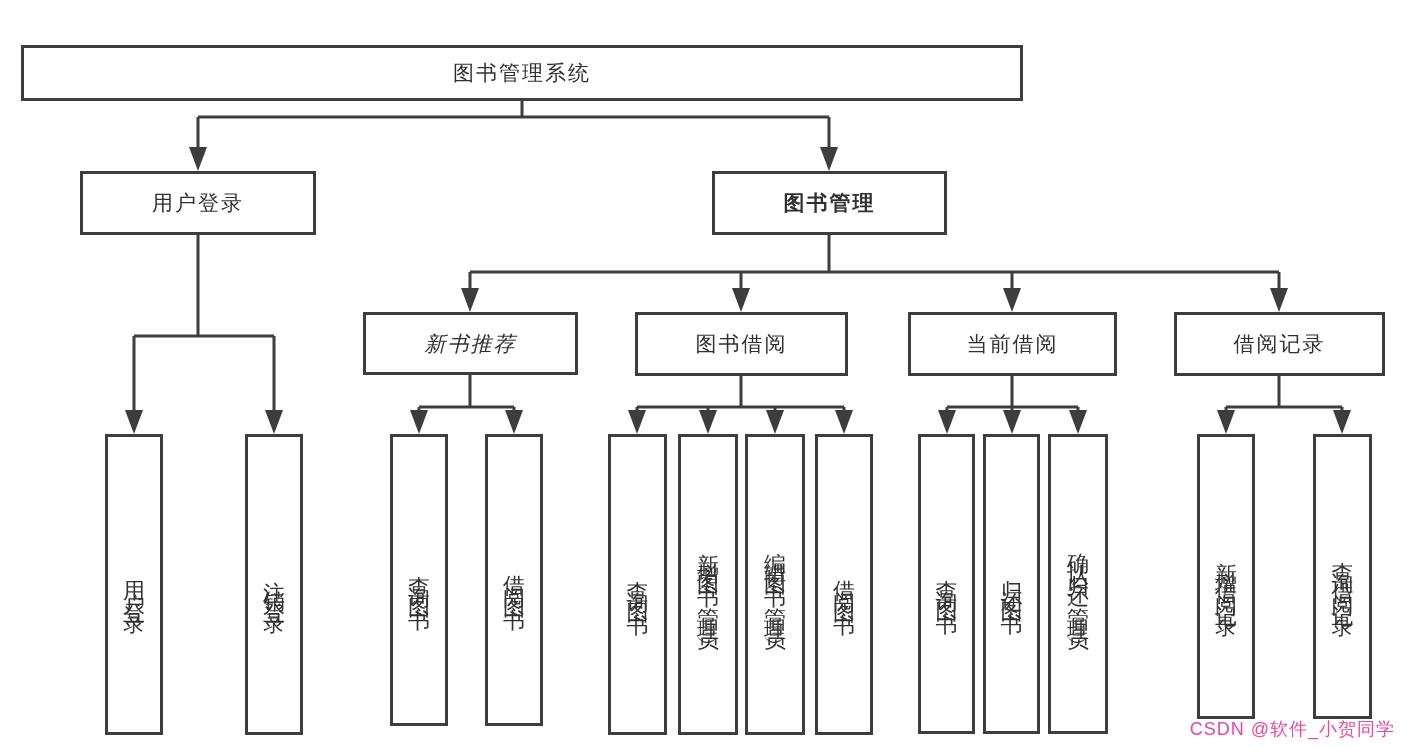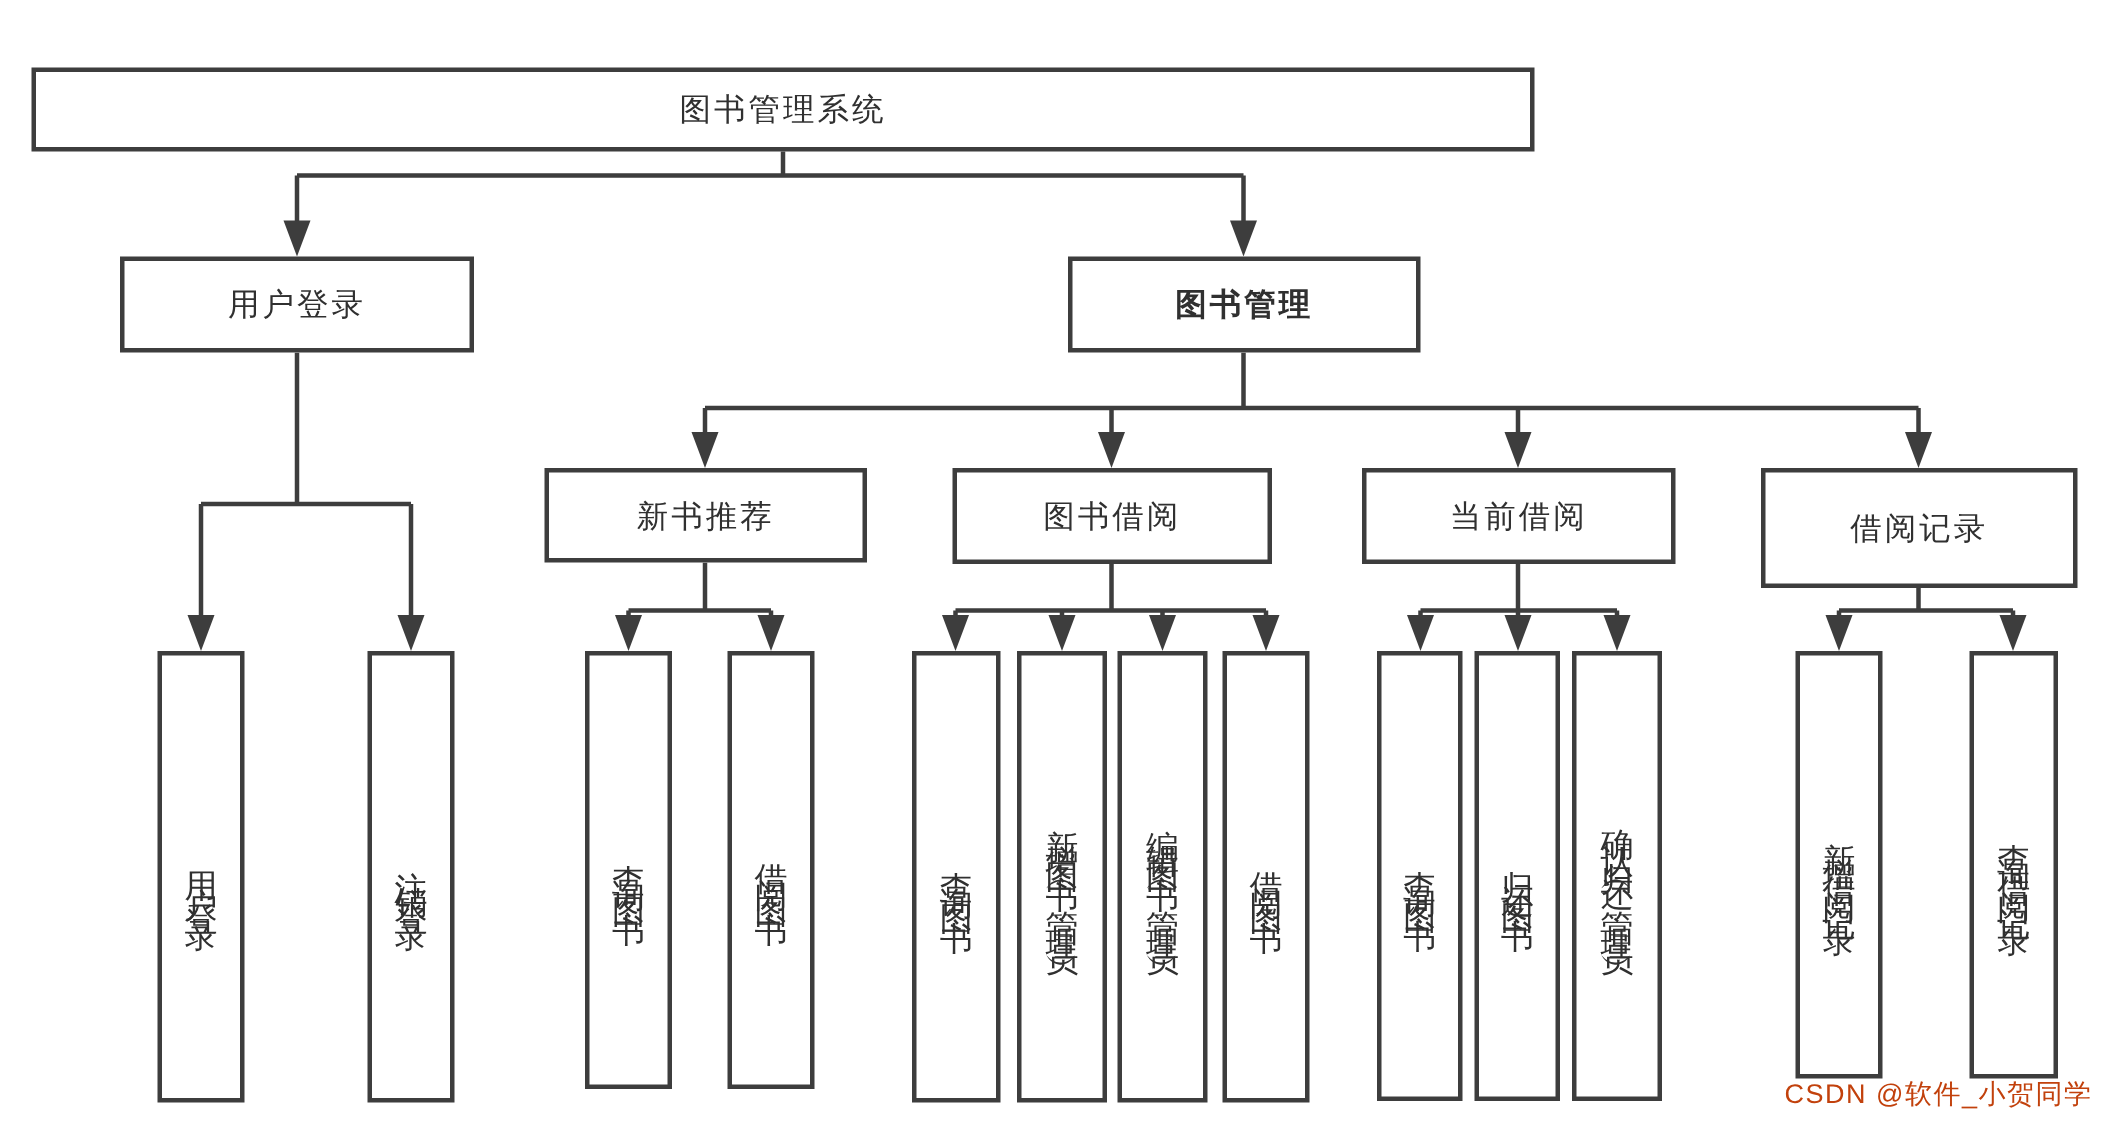--- a/index.html
+++ b/index.html
@@ -44,21 +44,21 @@
     font-size: 22px;
     letter-spacing: 11px;
     color: #303030;
     line-height: 1;
   }
   .watermark {
     position: absolute;
     top: 717px;
     right: 10px;
     font-size: 18px;
-    color: #c2410c;
+    color: #ec4899;
     letter-spacing: 1px;
     white-space: nowrap;
   }
 </style>
 </head>
 <body>
 
 <div class="canvas">
 
   <svg class="wires" viewBox="0 0 1405 747" xmlns="http://www.w3.org/2000/svg">
@@ -102,24 +102,24 @@
       <polygon points="1217,410 1235,410 1226,434"></polygon>
       <polygon points="1333,410 1351,410 1342,434"></polygon>
     </g>
   </svg>
 
   <div class="node hnode" style="left:21px; top:13px; width:1002px; height:56px;margin-top:32px;">图书管理系统</div>
 
   <div class="node hnode" style="left:80px; top:171px; width:236px; height:64px;">用户登录</div>
   <div class="node hnode" style="left:712px; top:171px; width:235px; height:64px;font-weight:bold;">图书管理</div>
 
-  <div class="node hnode" style="left:363px; top:312px; width:215px; height:63px;">新书推荐</div>
+  <div class="node hnode" style="left:363px; top:312px; width:215px; height:63px;font-style:italic;">新书推荐</div>
   <div class="node hnode" style="left:635px; top:312px; width:213px; height:64px;">图书借阅</div>
   <div class="node hnode" style="left:908px; top:312px; width:209px; height:64px;">当前借阅</div>
-  <div class="node hnode" style="left:1174px; top:312px; width:211px; height:80px;">借阅记录</div>
+  <div class="node hnode" style="left:1174px; top:312px; width:211px; height:64px;">借阅记录</div>
 
   <div class="node vnode" style="left:105px; top:434px; width:58px; height:301px;">
     <span>用户登录</span>
   </div>
   <div class="node vnode" style="left:245px; top:434px; width:58px; height:301px;">
     <span>注销登录</span>
   </div>
 
   <div class="node vnode" style="left:390px; top:434px; width:58px; height:292px;">
     <span>查询图书</span>

